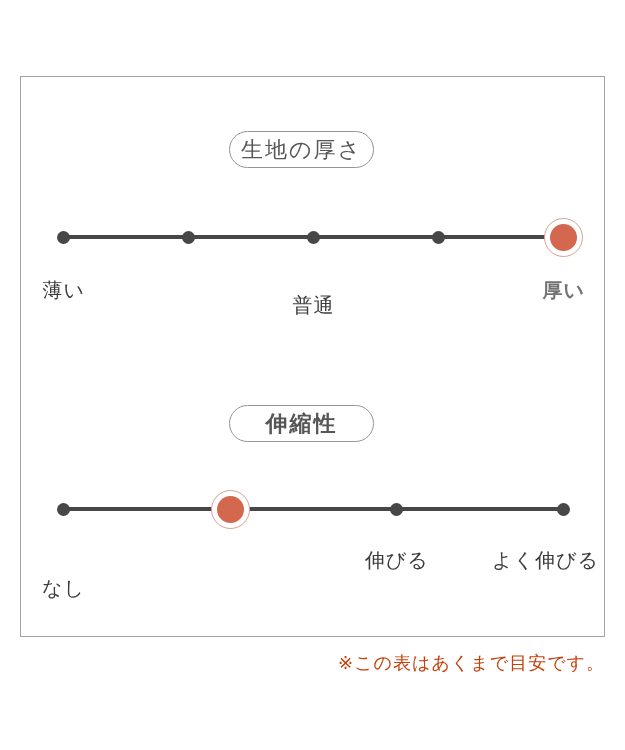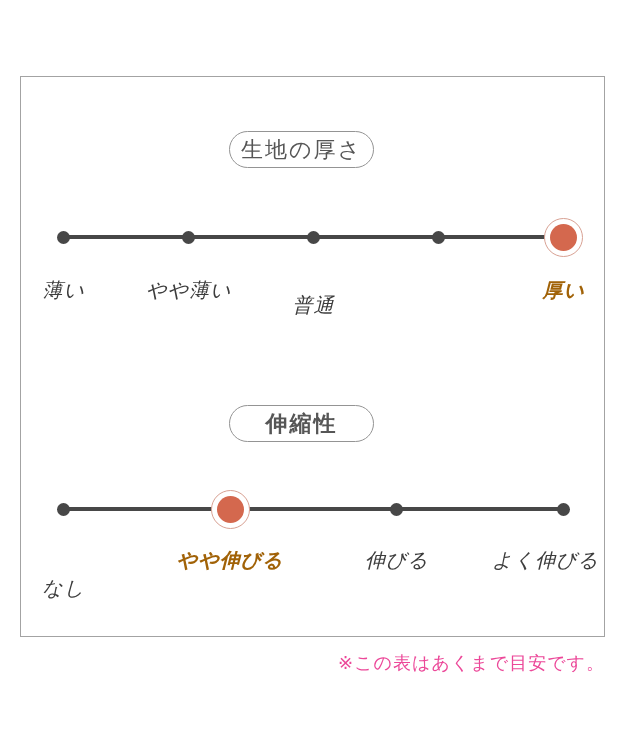--- a/index.html
+++ b/index.html
@@ -32,21 +32,21 @@
     background:#ffffff;
   }
   .pill-1{top:131px;}
   .pill-2{top:405px;font-weight:bold;}
   .pill span{
     font-size:22px;
     letter-spacing:2px;
     color:#565656;
     white-space:nowrap;
   }
-  .scales-layer{position:absolute;inset:0;font-style:italic;}
+  .scales-layer{position:absolute;inset:0;}
   .scale-track{
     position:absolute;
     height:4px;
     background:#474747;
     border-radius:2px;
   }
   .scale-dot{
     position:absolute;
     width:13px;height:13px;
     border-radius:50%;
@@ -68,28 +68,28 @@
   }
   .scale-label{
     position:absolute;
     font-size:20px;
     color:#3d3d3d;
     white-space:nowrap;
     letter-spacing:1px;
   }
   .scale-label.bold{
     font-weight:700;
-    color:#a16207;
+    color:#737373;
   }
   .note{
     position:absolute;
     right:20px;top:651px;
     font-size:18px;
     letter-spacing:1px;
-    color:#ec4899;
+    color:#c2410c;
     white-space:nowrap;
   }
 </style>
 </head>
 <body>
 
 <div class="canvas">
 
   <div class="chart-box"></div>
 
@@ -99,35 +99,33 @@
 
   <div class="pill pill-2">
     <span>伸縮性</span>
   </div>
 
   <div class="scales-layer">
       <div class="scale-track" style="left: 63.5px; top: 235px; width: 500px;"></div>
       <div class="scale-dot" style="left: 57px; top: 230.5px;"></div>
       <div class="scale-label" style="top: 277px; left: 42.5px;">薄い</div>
       <div class="scale-dot" style="left: 182px; top: 230.5px;"></div>
-      <div class="scale-label" style="top: 277px; left: 146px;">やや薄い</div>
       <div class="scale-dot" style="left: 307px; top: 230.5px;"></div>
       <div class="scale-label" style="top: 292px; left: 292.5px;">普通</div>
       <div class="scale-dot" style="left: 432px; top: 230.5px;"></div>
       <div class="scale-ring" style="left: 544px; top: 217.5px;">
         <div class="sel"></div>
       </div>
       <div class="scale-label bold" style="top: 277px; left: 542.5px;">厚い</div>
       <div class="scale-track" style="left: 63.5px; top: 507px; width: 500px;"></div>
       <div class="scale-dot" style="left: 57px; top: 502.5px;"></div>
       <div class="scale-label" style="top: 547px; left: 42px; margin-top: 28px;">なし</div>
       <div class="scale-ring" style="left: 210.667px; top: 489.5px;">
         <div class="sel"></div>
       </div>
-      <div class="scale-label bold" style="top: 547px; left: 176.667px;">やや伸びる</div>
       <div class="scale-dot" style="left: 390.333px; top: 502.5px;"></div>
       <div class="scale-label" style="top: 547px; left: 364.833px; text-align: right;">伸びる</div>
       <div class="scale-dot" style="left: 557px; top: 502.5px;"></div>
       <div class="scale-label" style="top: 547px; left: 492px;">よく伸びる</div>
     </div>
 
   <div class="note">※この表はあくまで目安です。</div>
 
 </div>
 

